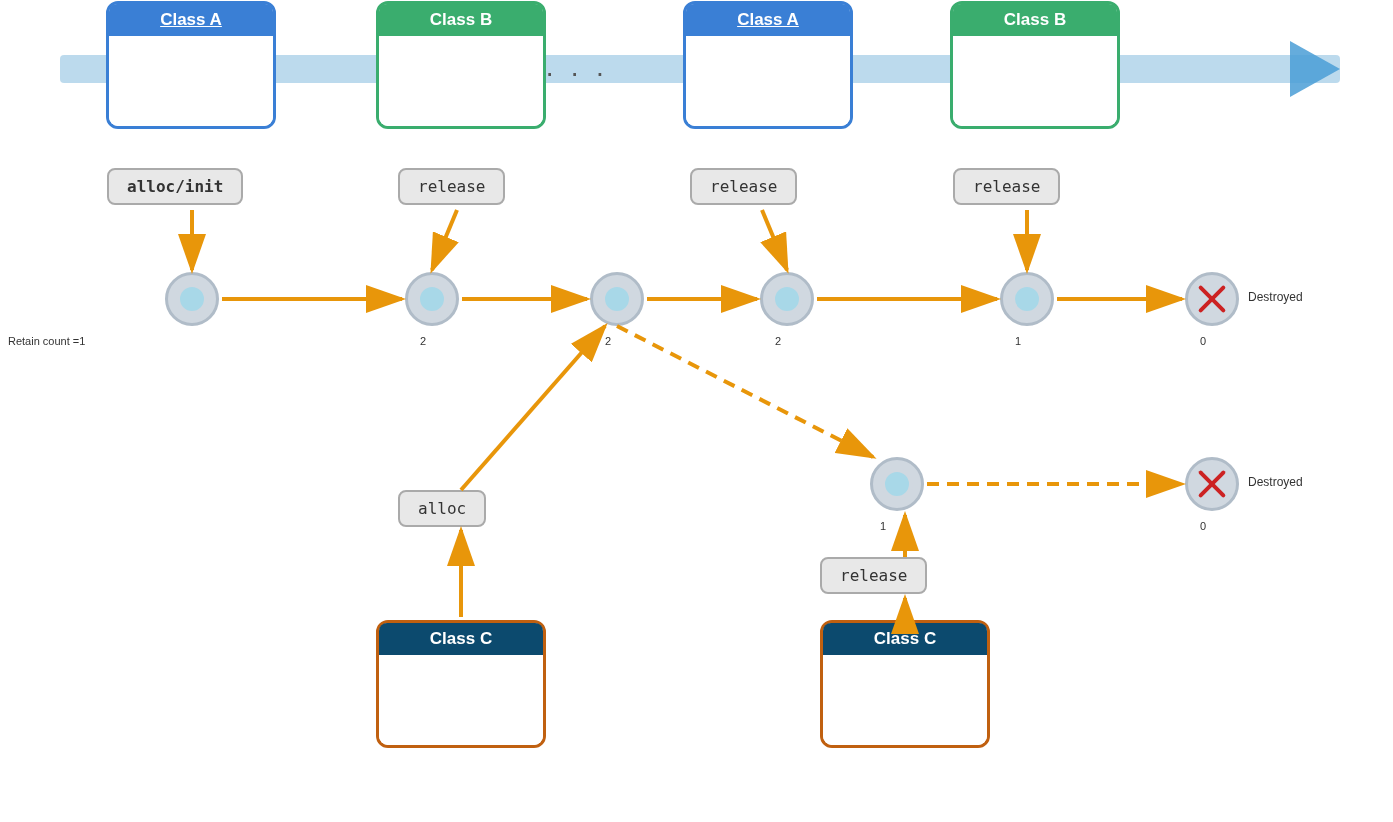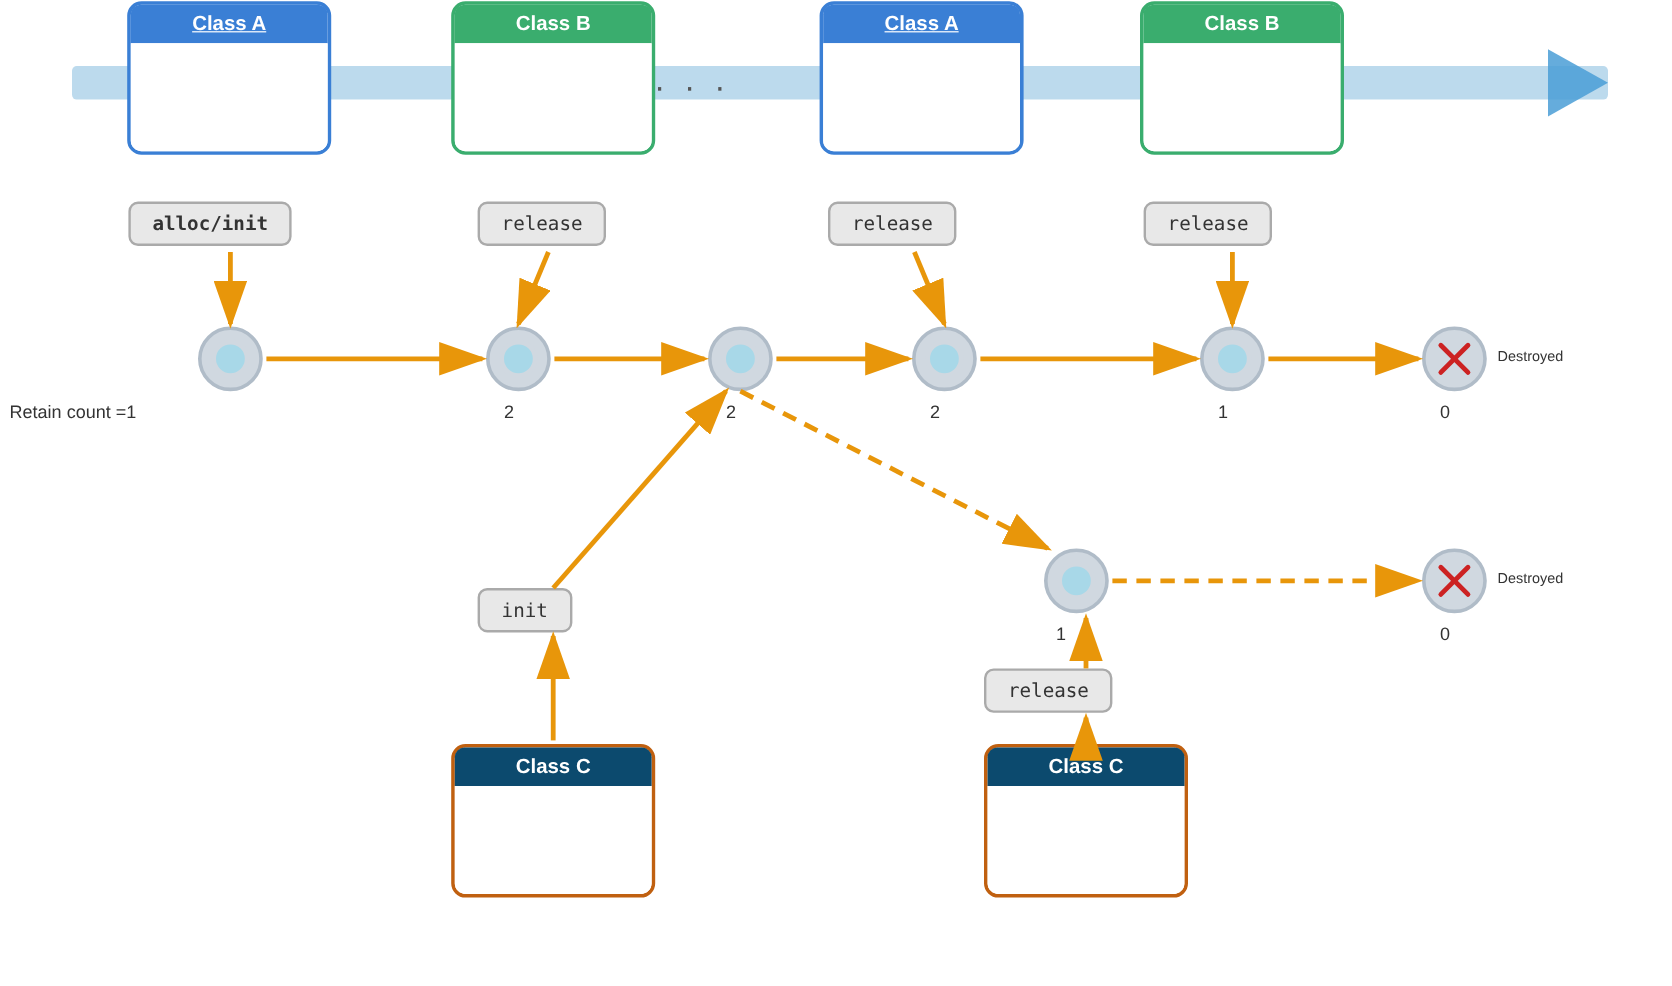--- a/index.html
+++ b/index.html
@@ -129,21 +129,21 @@
       top: 0;
       left: 16px;
       border-radius: 2px;
     }
     .x-mark::before { transform: rotate(45deg); }
     .x-mark::after { transform: rotate(-45deg); }
 
     
     .count-label {
       position: absolute;
-      font-size: 15px;
+      font-size: 11px;
       color: #333;
       font-weight: normal;
     }
     .destroyed-label {
       position: absolute;
       font-size: 12px;
       color: #333;
       font-weight: normal;
     }
 
@@ -202,21 +202,21 @@
 
   <div class="class-box class-c" style="position:absolute; left:820px; top:620px; width:170px;">
     <div class="class-box-header">Class C</div>
     <div class="class-box-body"></div>
   </div>
 
   <div class="op-box" style="left:107px; top:168px;font-weight:bold;">alloc/init</div>
   <div class="op-box" style="left:398px; top:168px;">release</div>
   <div class="op-box" style="left:690px; top:168px;">release</div>
   <div class="op-box" style="left:953px; top:168px;">release</div>
-  <div class="op-box" style="left:398px; top:490px;">init</div>
+  <div class="op-box" style="left:398px; top:490px;">alloc</div>
   <div class="op-box" style="left:820px; top:557px;">release</div>
 
   <div class="circle-node" style="left:165px; top:272px;">
     <div class="circle-inner"></div>
   </div>
   <div class="circle-node" style="left:405px; top:272px;">
     <div class="circle-inner"></div>
   </div>
   <div class="circle-node" style="left:590px; top:272px;">
     <div class="circle-inner"></div>

